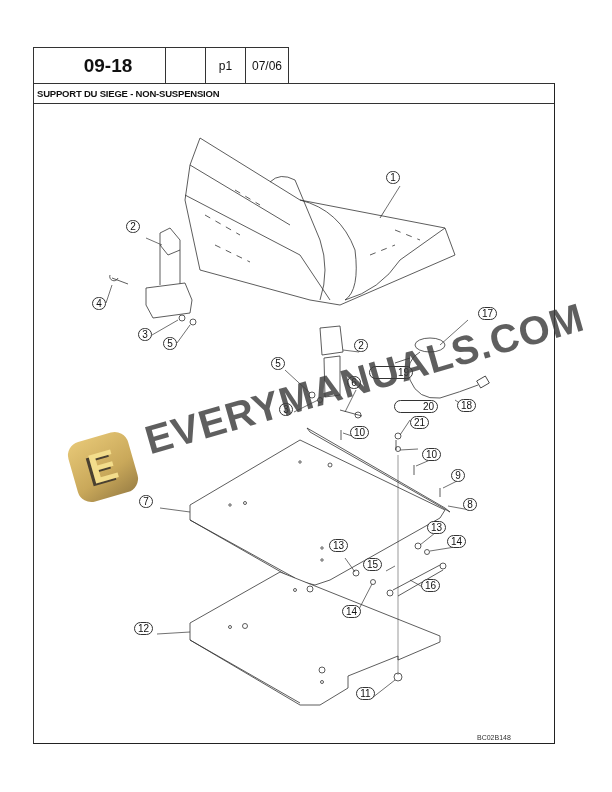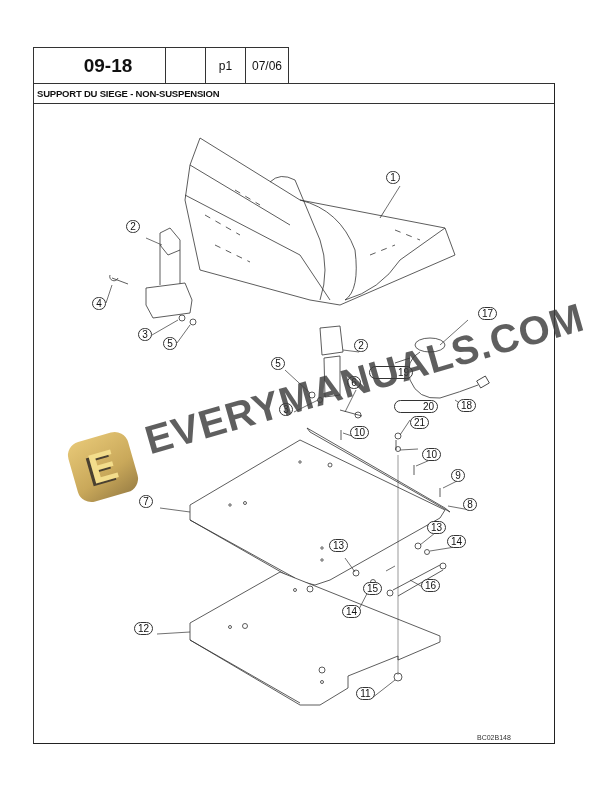--- a/index.html
+++ b/index.html
@@ -173,21 +173,21 @@
     <div class="callout" style="left: 394px; top: 400px; min-width: 19px; padding-left: 28px;">20</div>
     <div class="callout" style="left: 350px; top: 426px; min-width: 19px;">10</div>
     <div class="callout" style="left: 410px; top: 416px; min-width: 19px;">21</div>
     <div class="callout" style="left: 422px; top: 448px; min-width: 19px;">10</div>
     <div class="callout" style="left: 451px; top: 469px;">9</div>
     <div class="callout" style="left: 139px; top: 495px;">7</div>
     <div class="callout" style="left: 463px; top: 498px;">8</div>
     <div class="callout" style="left: 427px; top: 521px; min-width: 19px;">13</div>
     <div class="callout" style="left: 447px; top: 535px; min-width: 19px;">14</div>
     <div class="callout" style="left: 329px; top: 539px; min-width: 19px;">13</div>
-    <div class="callout" style="left: 363px; top: 558px; min-width: 19px; margin-top: 24px;">15</div>
+    <div class="callout" style="left: 363px; top: 558px; min-width: 19px;">15</div>
     <div class="callout" style="left: 421px; top: 579px; min-width: 19px;">16</div>
     <div class="callout" style="left: 342px; top: 605px; min-width: 19px;">14</div>
     <div class="callout" style="left: 134px; top: 622px; min-width: 19px;">12</div>
     <div class="callout" style="left: 356px; top: 687px; min-width: 19px;">11</div>
   </div>
 
 <div class="wm-logo">
   <span>E</span>
 </div>
 <div class="wm-text">EVERYMANUALS.COM</div>

